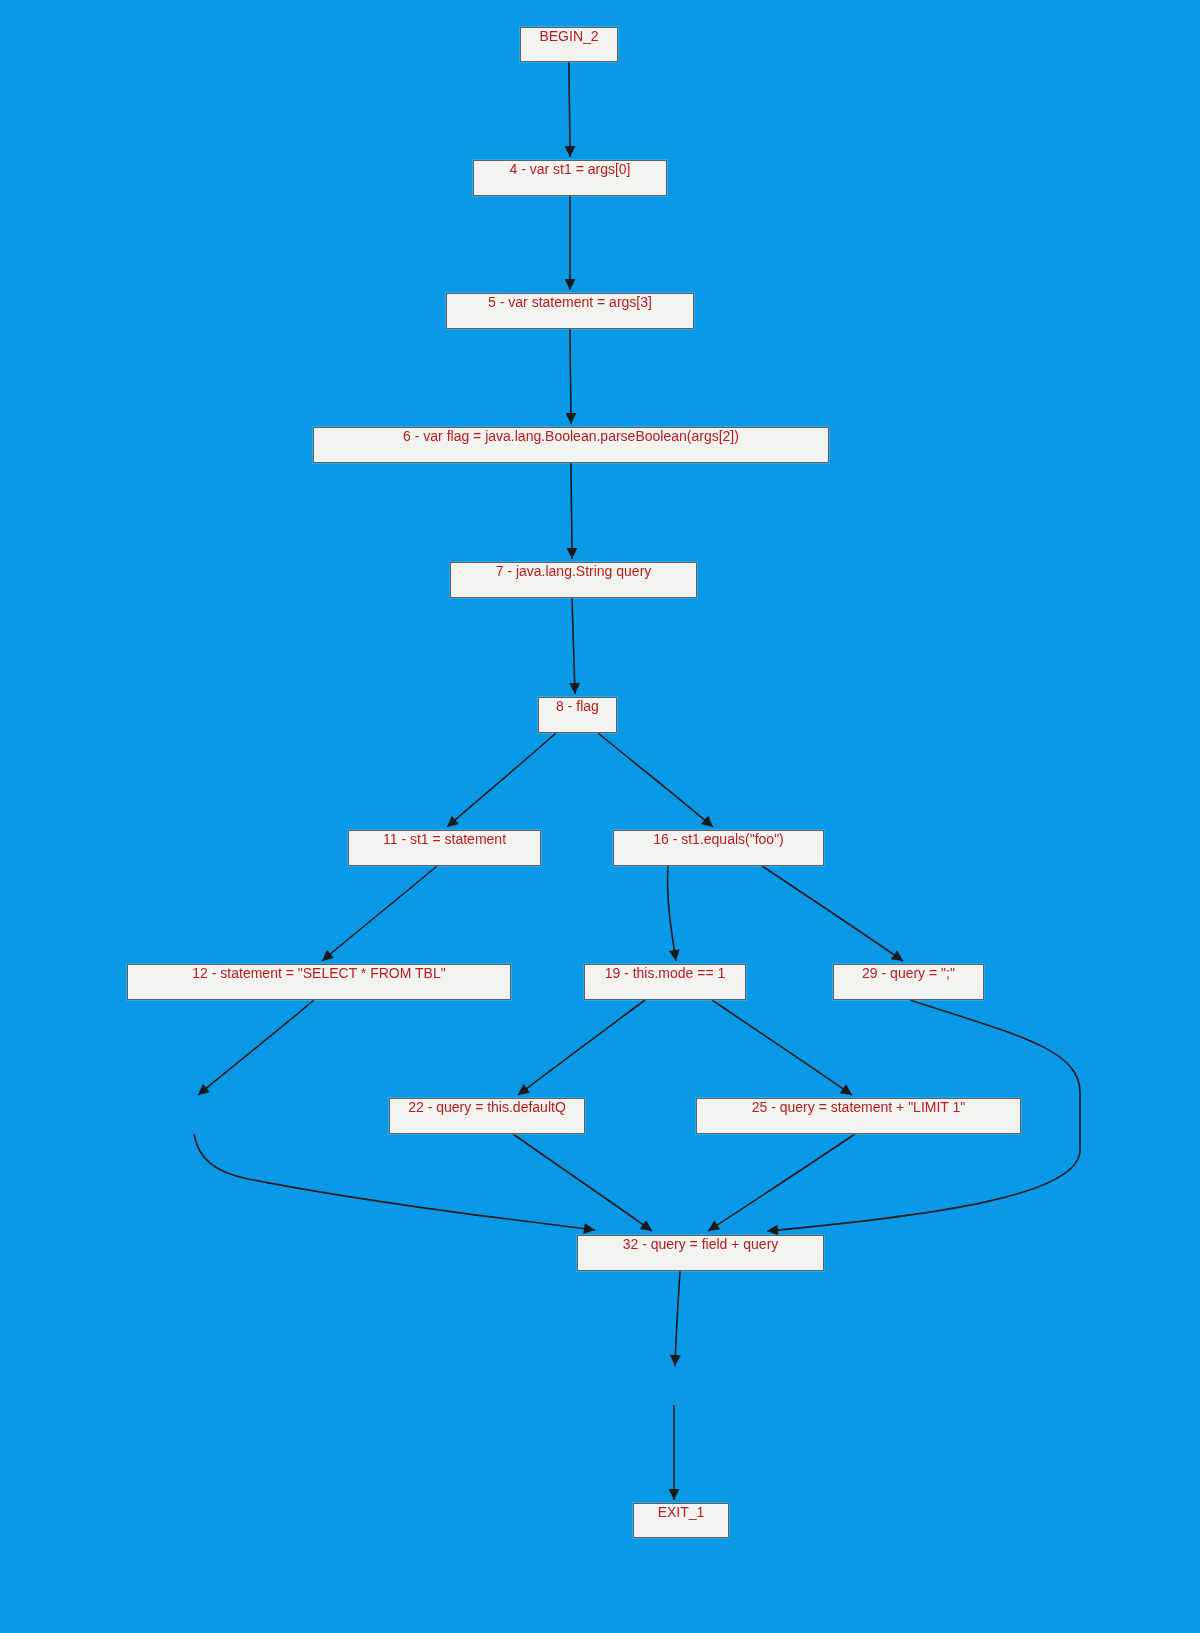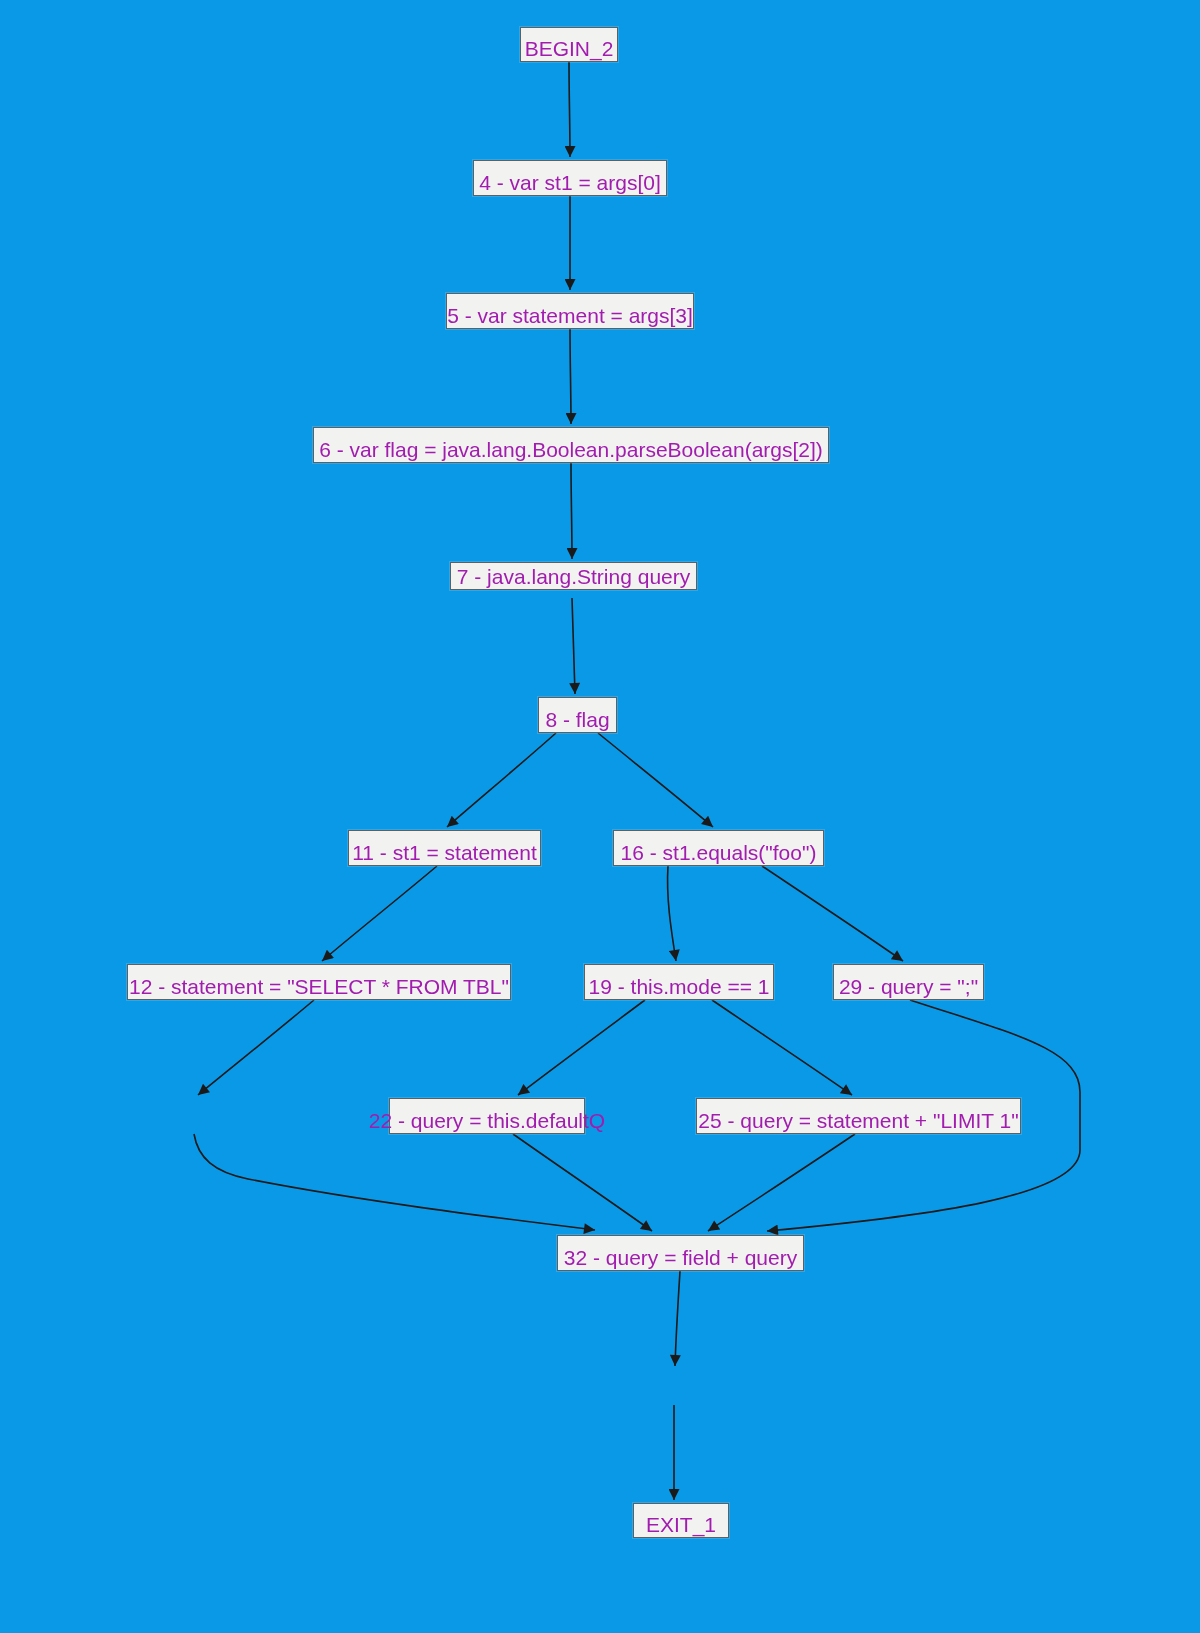--- a/index.html
+++ b/index.html
@@ -28,24 +28,24 @@
   .edge {
     fill: none;
     stroke: #1a1a1a;
     stroke-width: 1.6;
   }
   .node {
     position: absolute;
     box-sizing: border-box;
     background: #f2f2f0;
     border: 1px solid #5f5f5f;
-    color: #a21caf;
-    font-size: 21px;
+    color: #b91c1c;
+    font-size: 14px;
     display: flex;
-    align-items: flex-end;
+    align-items: flex-start;
     justify-content: center;
     white-space: nowrap;
     box-shadow: 0 0 0 1px rgba(255,255,255,0.15);
   }
   .node-label {
     padding: 0 4px;
   }
 </style>
 </head>
 <body>
@@ -88,58 +88,58 @@
   </div>
 
   <div class="node" style="left:446px;top:293px;width:248px;height:36px">
     <span class="node-label">5 - var statement = args[3]</span>
   </div>
 
   <div class="node" style="left:313px;top:427px;width:516px;height:36px">
     <span class="node-label">6 - var flag = java.lang.Boolean.parseBoolean(args[2])</span>
   </div>
 
-  <div class="node" style="left:450px;top:562px;width:247px;height:28px">
+  <div class="node" style="left:450px;top:562px;width:247px;height:36px">
     <span class="node-label">7 - java.lang.String query</span>
   </div>
 
   <div class="node" style="left:538px;top:697px;width:79px;height:36px">
     <span class="node-label">8 - flag</span>
   </div>
 
   <div class="node" style="left:348px;top:830px;width:193px;height:36px">
     <span class="node-label">11 - st1 = statement</span>
   </div>
 
   <div class="node" style="left:613px;top:830px;width:211px;height:36px">
     <span class="node-label">16 - st1.equals("foo")</span>
   </div>
 
   <div class="node" style="left:127px;top:964px;width:384px;height:36px">
     <span class="node-label">12 - statement = "SELECT * FROM TBL"</span>
   </div>
 
-  <div class="node" style="left:584px;top:964px;width:190px;height:36px">
+  <div class="node" style="left:584px;top:964px;width:162px;height:36px">
     <span class="node-label">19 - this.mode == 1</span>
   </div>
 
   <div class="node" style="left:833px;top:964px;width:151px;height:36px">
     <span class="node-label">29 - query = ";"</span>
   </div>
 
 
   <div class="node" style="left:389px;top:1098px;width:196px;height:36px">
     <span class="node-label">22 - query = this.defaultQ</span>
   </div>
 
   <div class="node" style="left:696px;top:1098px;width:325px;height:36px">
     <span class="node-label">25 - query = statement + "LIMIT 1"</span>
   </div>
 
-  <div class="node" style="left:557px;top:1235px;width:247px;height:36px">
+  <div class="node" style="left:577px;top:1235px;width:247px;height:36px">
     <span class="node-label">32 - query = field + query</span>
   </div>
 
 
   <div class="node" style="left:633px;top:1503px;width:96px;height:35px">
     <span class="node-label">EXIT_1</span>
   </div>
 
 </div>
 

